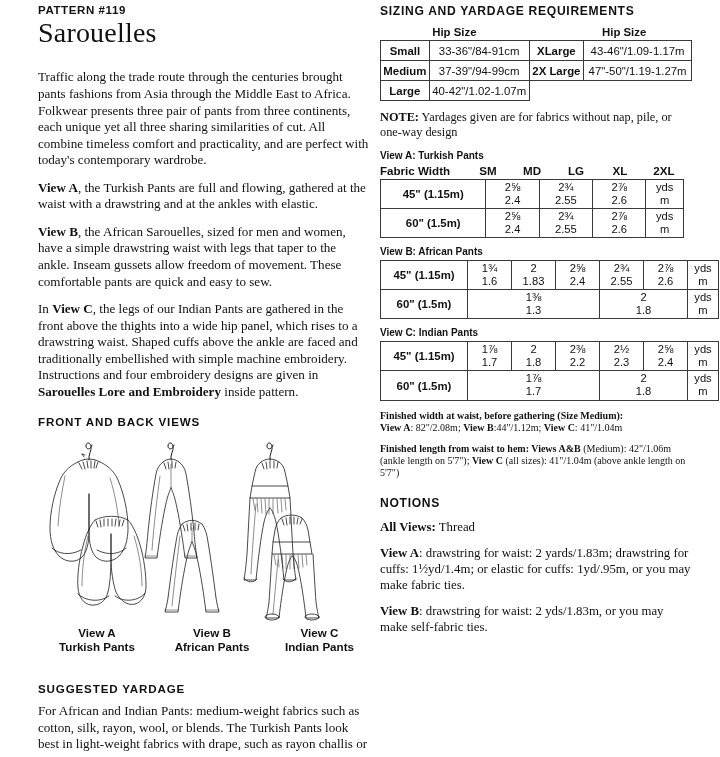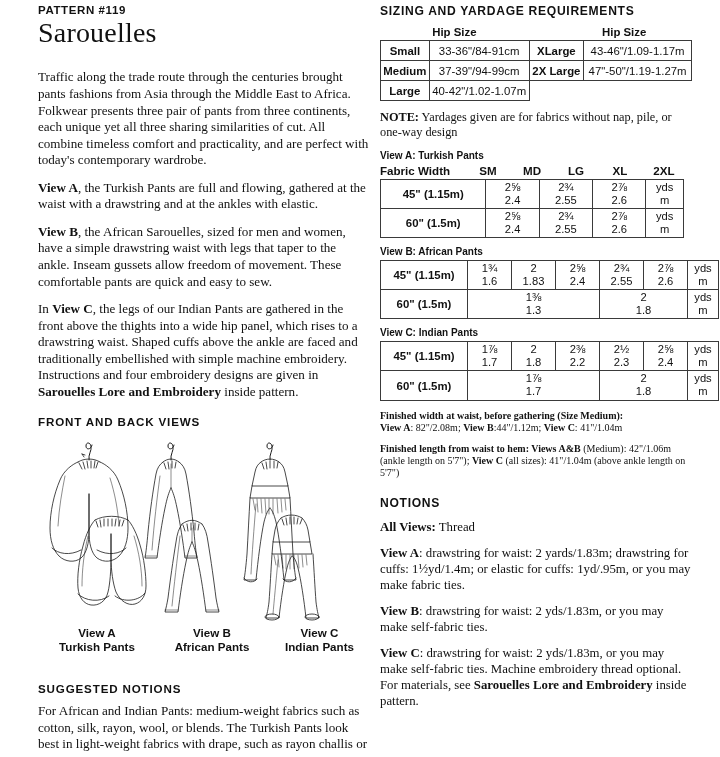--- a/index.html
+++ b/index.html
@@ -303,21 +303,21 @@
       <div class="vl b">
         <div>View B</div>
         <div>African Pants</div>
       </div>
       <div class="vl c">
         <div>View C</div>
         <div>Indian Pants</div>
       </div>
     </div>
 
-    <div class="sec-head" style="margin-top:27px;">SUGGESTED NOTIONS</div>
+    <div class="sec-head" style="margin-top:27px;">SUGGESTED YARDAGE</div>
     <p class="body">For African and Indian Pants: medium-weight fabrics such as cotton, silk, rayon, wool, or blends.  The Turkish Pants look best in light-weight fabrics with drape, such as rayon challis or gauze.</p>
 
   </div>
 
   <div class="col-right">
 
     <div class="sec-head right">SIZING AND YARDAGE REQUIREMENTS</div>
 
     <div class="hip-head-row">
       <div class="hh1">Hip Size</div>
@@ -503,16 +503,15 @@
     <p class="finish"><b>Finished length from waist to hem: Views A&amp;B</b><span> (Medium): 42"/1.06m (ankle length on 5'7");  </span><b>View C</b><span> (all sizes): 41"/1.04m (above ankle length on 5'7")</span></p>
 
     <div class="sec-head right" style="margin-top:16px; margin-bottom:9px;">NOTIONS</div>
 
     <p class="notions-p"><b>All Views:</b><span>  Thread</span></p>
 
     <p class="notions-p"><b>View A</b><span>: drawstring for waist: 2 yards/1.83m; drawstring for cuffs: 1½yd/1.4m; or elastic for cuffs: 1yd/.95m, or you may make fabric ties.</span></p>
 
     <p class="notions-p"><b>View B</b><span>:  drawstring for waist: 2 yds/1.83m, or you may make self-fabric ties.</span></p>
 
-    <p class="notions-p"><b>View C</b><span>: drawstring for waist: 2 yds/1.83m, or you may make self-fabric ties.  Machine embroidery thread optional.  For materials, see </span><b>Sarouelles Lore and Embroidery</b><span> inside pattern.</span></p>
 
   </div>
 </div>
 
 </body></html>

